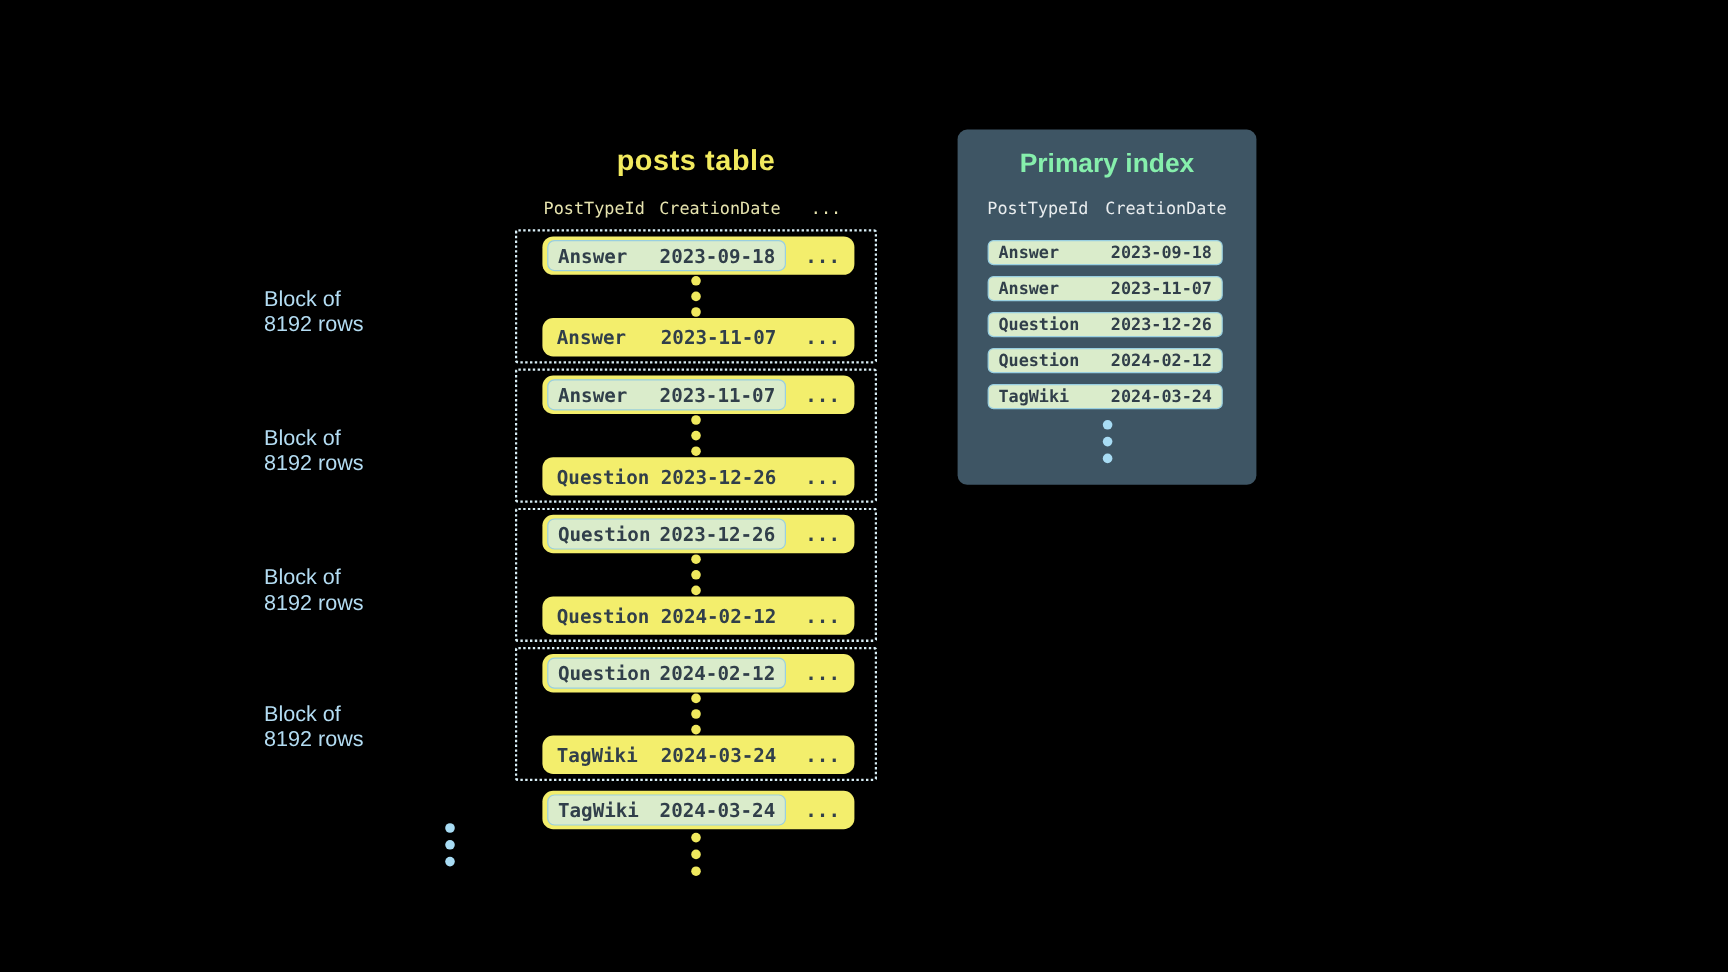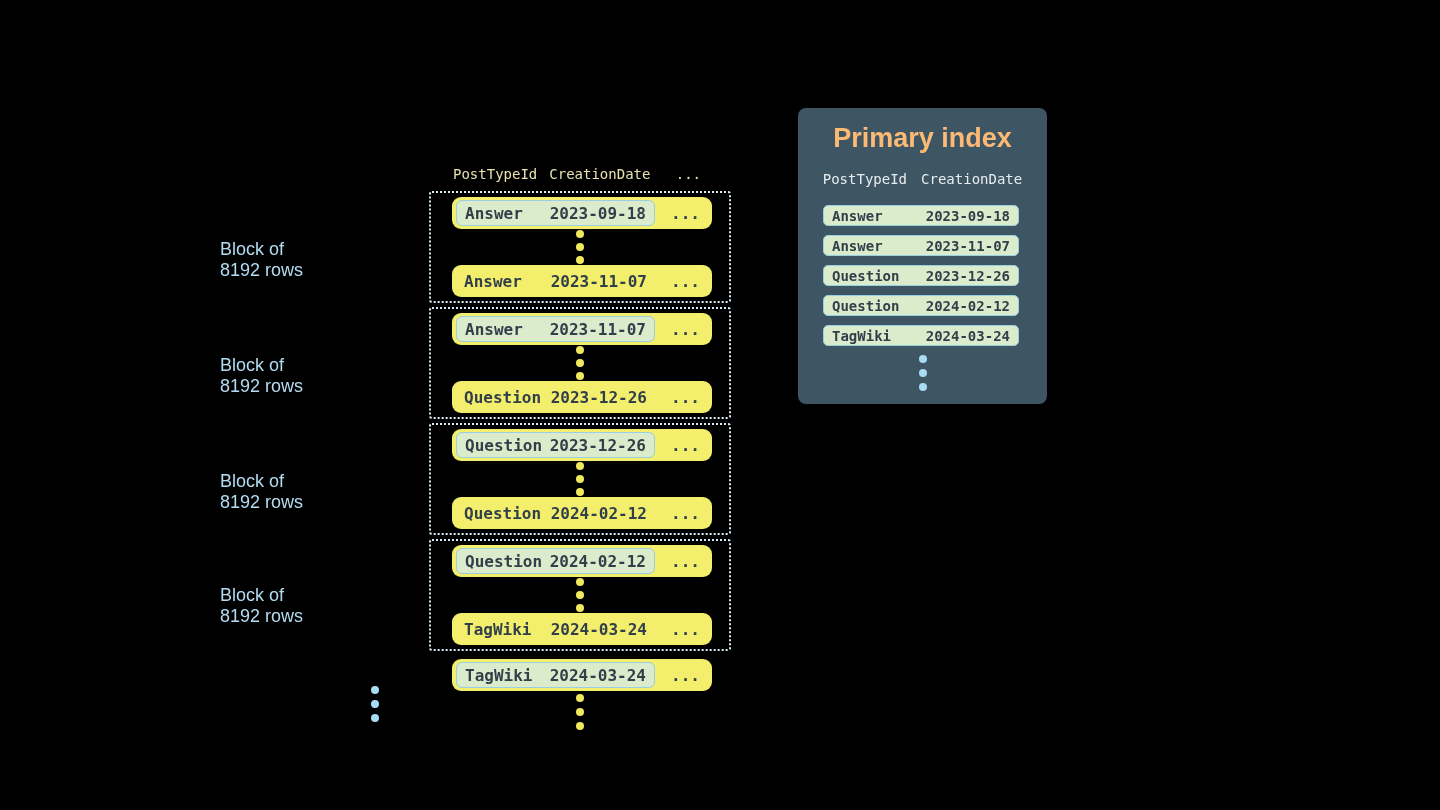--- a/index.html
+++ b/index.html
@@ -71,21 +71,21 @@
   }
 
   
   .panel {
     position:absolute; left:798px; top:108px; width:249px; height:296px;
     background:#3e5564; border-radius:8px;
   }
   .panel-title {
     margin-top:15px; text-align:center;
     font-family:"Liberation Sans", sans-serif;
-    font-size:27px; font-weight:600; color:#fdba74;
+    font-size:22px; font-weight:600; color:#86efac;
   }
   .panel-header {
     margin-top:17px; display:flex; justify-content:center; gap:14px;
     font-size:14px; color:#e9edef;
   }
   .index-rows { margin-top:18px; padding-left:25px; }
   .i-row {
     width:196px; height:21px; margin-bottom:9px;
     background:#daeccb; border:1.5px solid #99cfe0; border-radius:5px;
     display:flex; justify-content:space-between; align-items:center;
@@ -94,20 +94,21 @@
   .panel-dots {
     margin-top:7px; display:flex; flex-direction:column;
     align-items:center; gap:6px;
   }
 </style>
 </head>
 <body>
 
 <div class="stage">
 
+  <div class="pt-title">posts table</div>
   <div class="pt-header">
     <span class="c1">PostTypeId</span>
     <span class="c2">CreationDate</span>
     <span class="he">...</span>
   </div>
 
   <div class="block-label bl0">
     <div>Block of</div>
     <div>8192 rows</div>
   </div>

